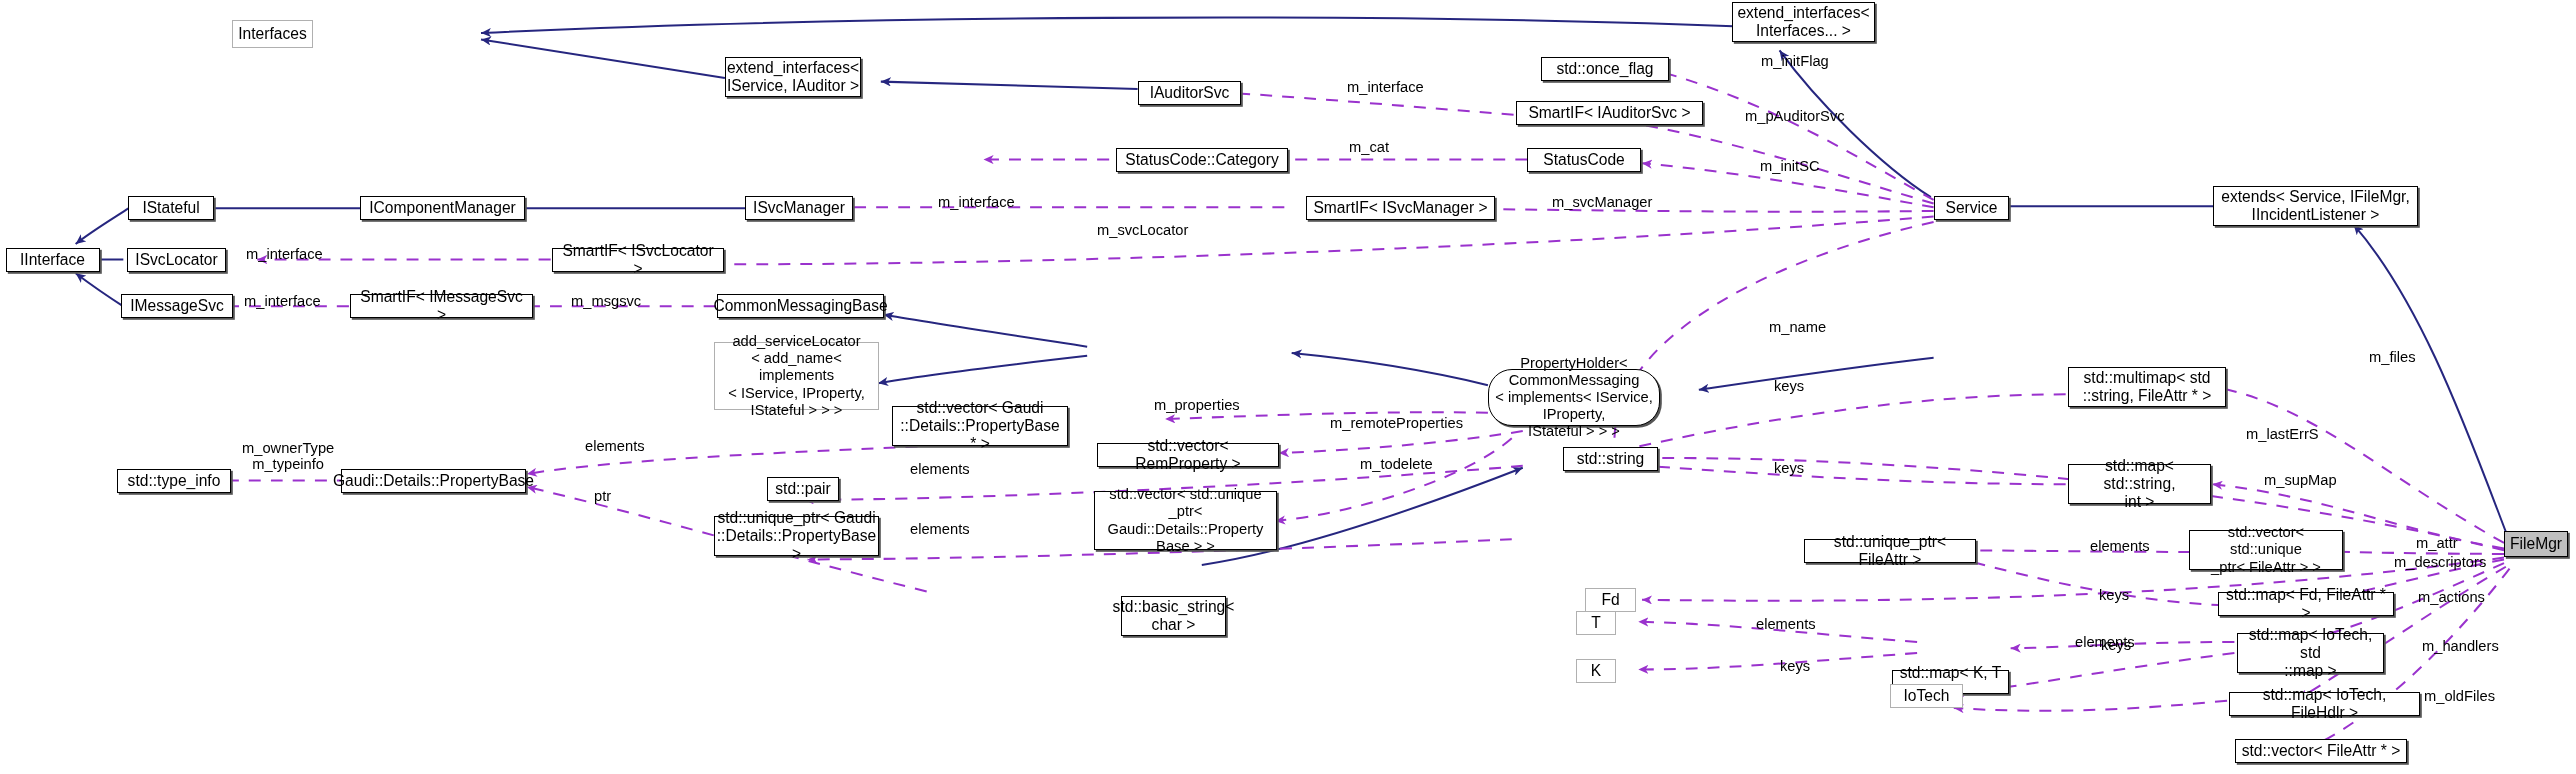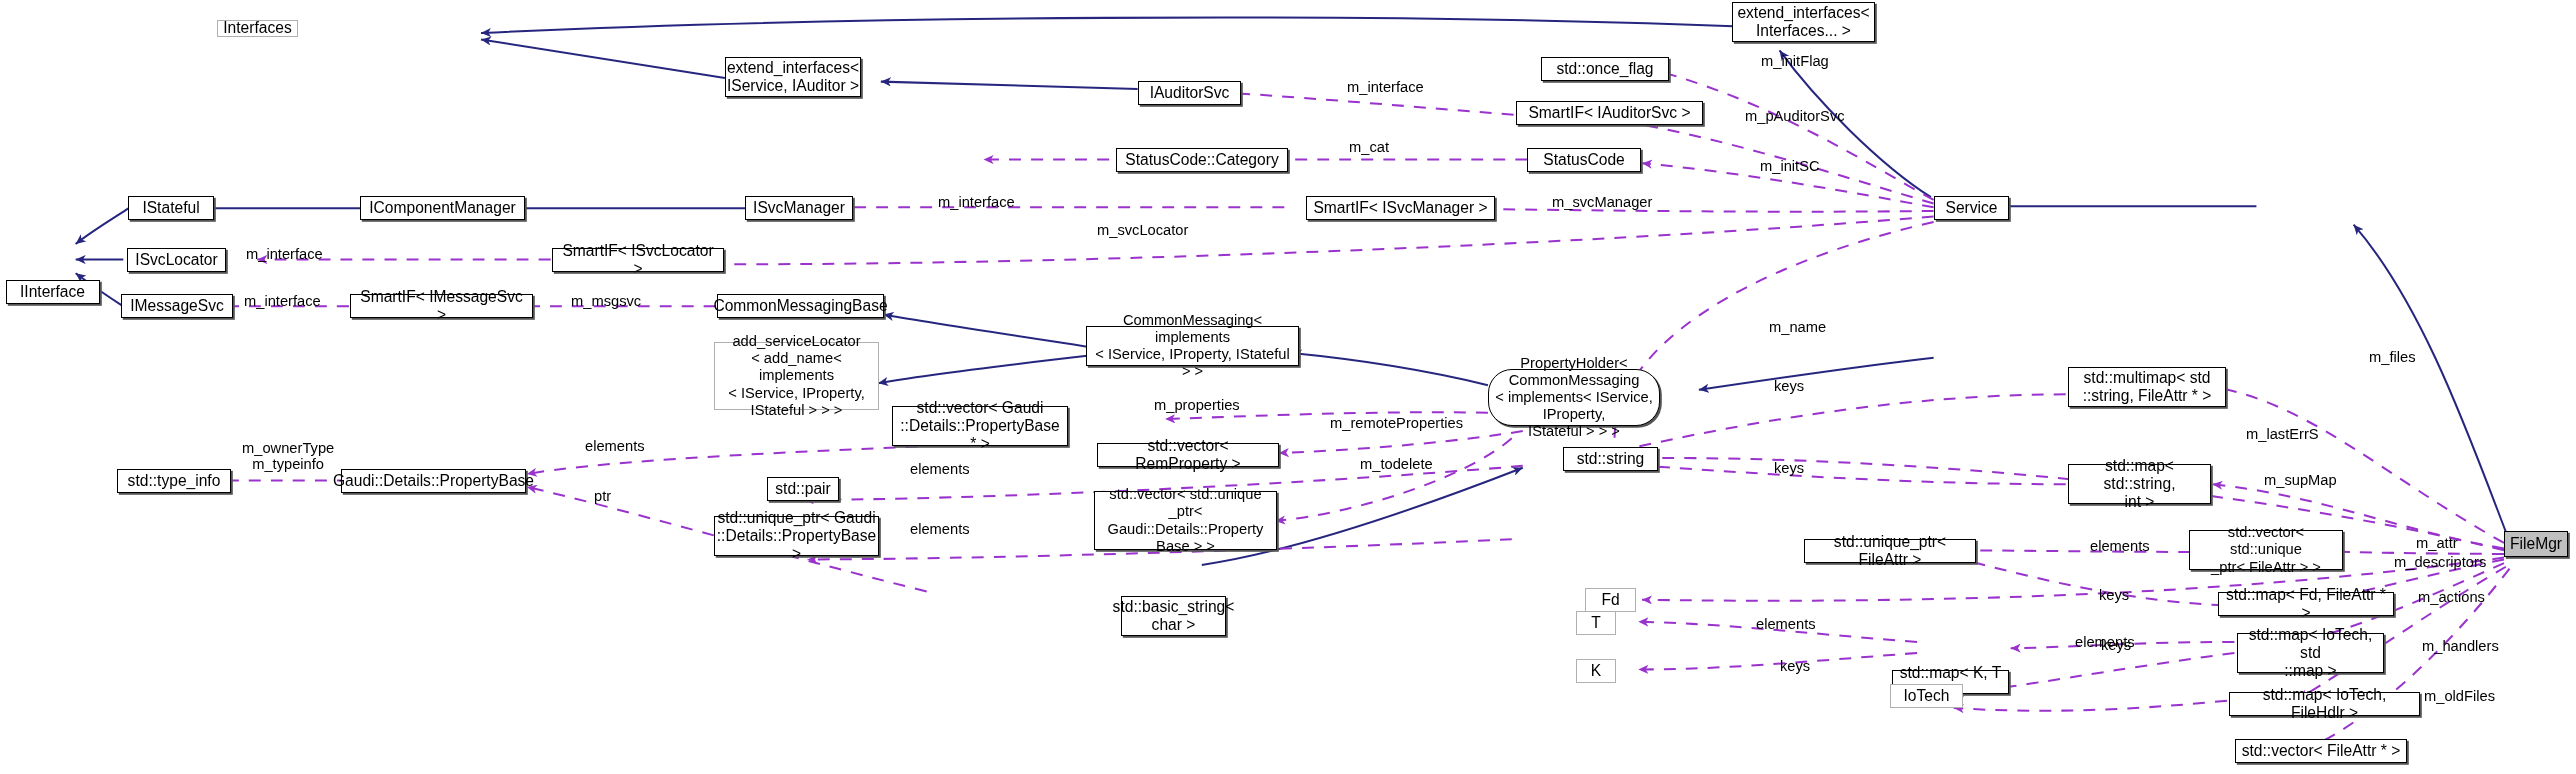--- a/index.html
+++ b/index.html
@@ -190,21 +190,21 @@
       <path d="M2436,712 C2300,730 2200,750 2130,756"></path>
 
       <path d="M2428,764 C2320,775 2220,778 2130,772"></path>
 
       <path d="M2732,618 C2660,660 2560,730 2506,762"></path>
 
       <path d="M2736,620 C2690,680 2600,780 2512,818"></path>
     </g>
   </svg>
 
-  <div class="node light" style="left:217px; top:20px; width:81px; height:17px;">Interfaces</div>
+  <div class="node light" style="left:232px; top:20px; width:81px; height:28px;">Interfaces</div>
 
   <div class="node solid" style="left:725px; top:57px; width:136px; height:40px;">extend_interfaces&lt;
 IService, IAuditor &gt;</div>
 
   <div class="node solid" style="left:1138px; top:81px; width:103px; height:24px;">IAuditorSvc</div>
 
   <div class="node solid" style="left:1516px; top:101px; width:187px; height:24px;">SmartIF&lt; IAuditorSvc &gt;</div>
 
   <div class="node solid" style="left:1541px; top:57px; width:128px; height:24px;">std::once_flag</div>
 
@@ -213,49 +213,49 @@
   <div class="node solid" style="left:1527px; top:148px; width:114px; height:24px;">StatusCode</div>
 
   <div class="node solid" style="left:128px; top:196px; width:86px; height:24px;">IStateful</div>
 
   <div class="node solid" style="left:360px; top:196px; width:165px; height:24px;">IComponentManager</div>
 
   <div class="node solid" style="left:745px; top:196px; width:108px; height:24px;">ISvcManager</div>
 
   <div class="node solid" style="left:1306px; top:196px; width:189px; height:24px;">SmartIF&lt; ISvcManager &gt;</div>
 
-  <div class="node solid" style="left:5.5px; top:248px; width:94px; height:24px;margin-top:32px;">IInterface</div>
+  <div class="node solid" style="left:5.5px; top:248px; width:94px; height:24px;">IInterface</div>
 
   <div class="node solid" style="left:127px; top:248px; width:99px; height:24px;">ISvcLocator</div>
 
   <div class="node solid" style="left:552px; top:248px; width:172px; height:24px;">SmartIF&lt; ISvcLocator &gt;</div>
 
   <div class="node solid" style="left:121px; top:294px; width:112px; height:24px;">IMessageSvc</div>
 
   <div class="node solid" style="left:350px; top:294px; width:183px; height:24px;">SmartIF&lt; IMessageSvc &gt;</div>
 
   <div class="node solid" style="left:717px; top:294px; width:167px; height:24px;">CommonMessagingBase</div>
 
   <div class="node light" style="left:714px; top:342px; width:165px; height:68px; font-size:14.7px;">add_serviceLocator
 &lt; add_name&lt; implements
 &lt; IService, IProperty,
 IStateful &gt; &gt; &gt;</div>
 
-  <div class="node solid" style="left:1086px; top:326px; width:213px; height:40px; font-size:14.7px;">CommonMessaging&lt; implements
-&lt; IService, IProperty, IStateful &gt; &gt;</div>
 
   <div class="node solid" style="left:1488px; top:369px; width:172px; height:57px; font-size:14.7px;border-radius:24px;">PropertyHolder&lt; CommonMessaging
 &lt; implements&lt; IService, IProperty,
 IStateful &gt; &gt; &gt;</div>
 
   <div class="node solid" style="left:1934px; top:196px; width:75px; height:24px;">Service</div>
 
   <div class="node solid" style="left:1732px; top:1.8px; width:143px; height:40px;">extend_interfaces&lt;
 Interfaces... &gt;</div>
 
+  <div class="node solid" style="left:2213px; top:186px; width:205px; height:40px;">extends&lt; Service, IFileMgr,
+IIncidentListener &gt;</div>
 
   <div class="node focus" style="left:2504px; top:531px; width:64px; height:26px;">FileMgr</div>
 
   <div class="node solid" style="left:117px; top:469px; width:114px; height:24px;text-align:right;">std::type_info</div>
 
   <div class="node solid" style="left:341px; top:469px; width:185px; height:24px;">Gaudi::Details::PropertyBase</div>
 
   <div class="node solid" style="left:892px; top:406px; width:176px; height:40px;">std::vector&lt; Gaudi
 ::Details::PropertyBase * &gt;</div>
 

